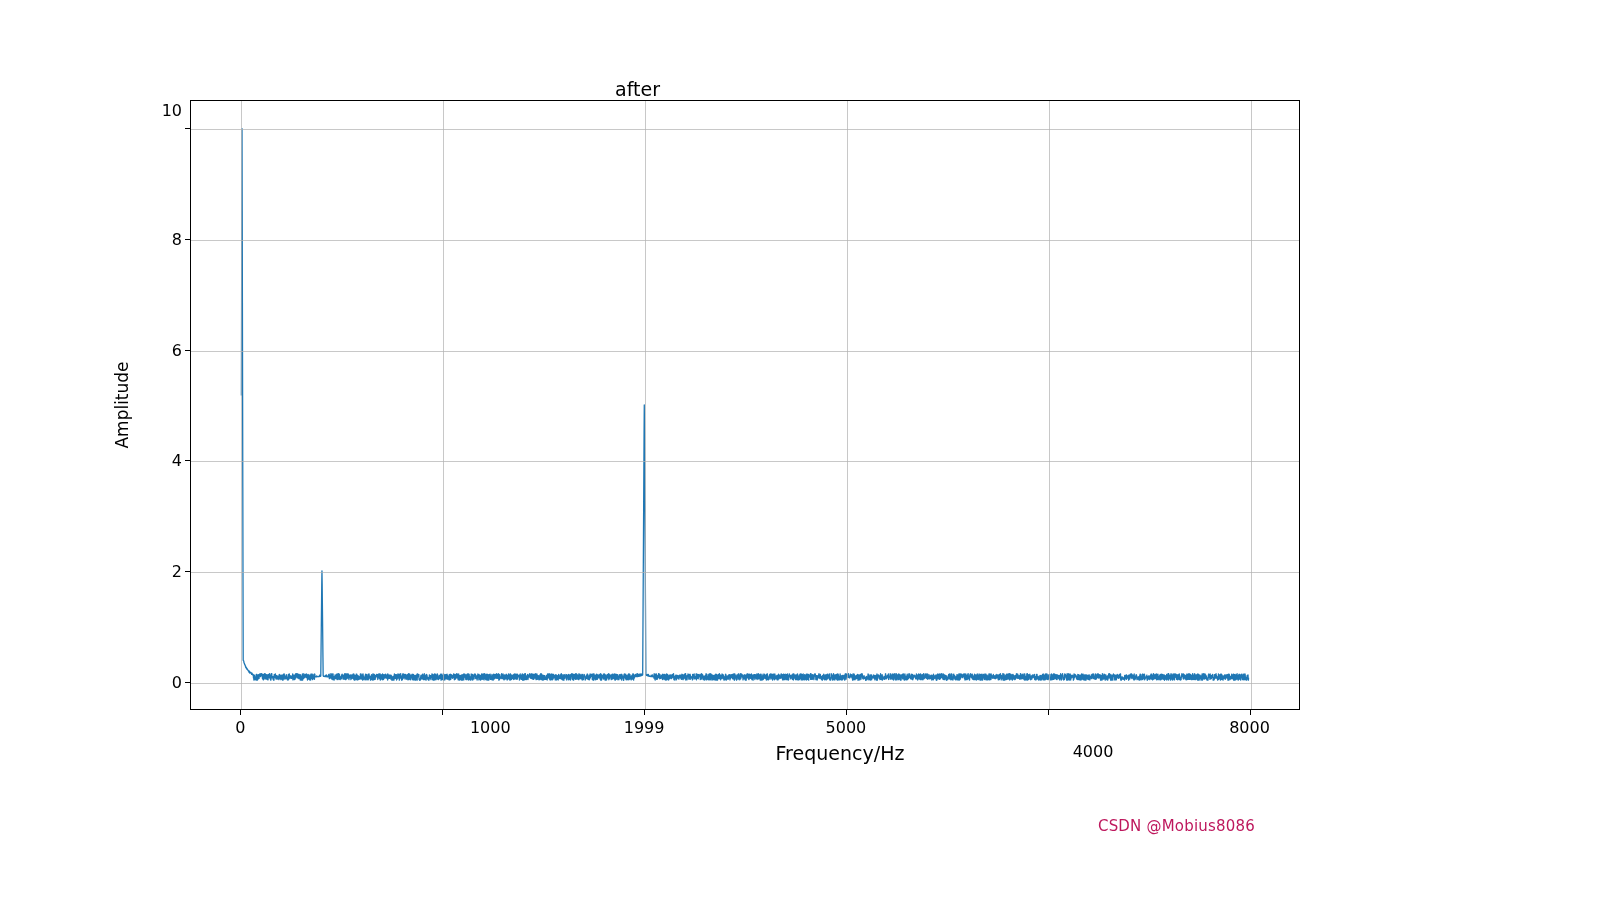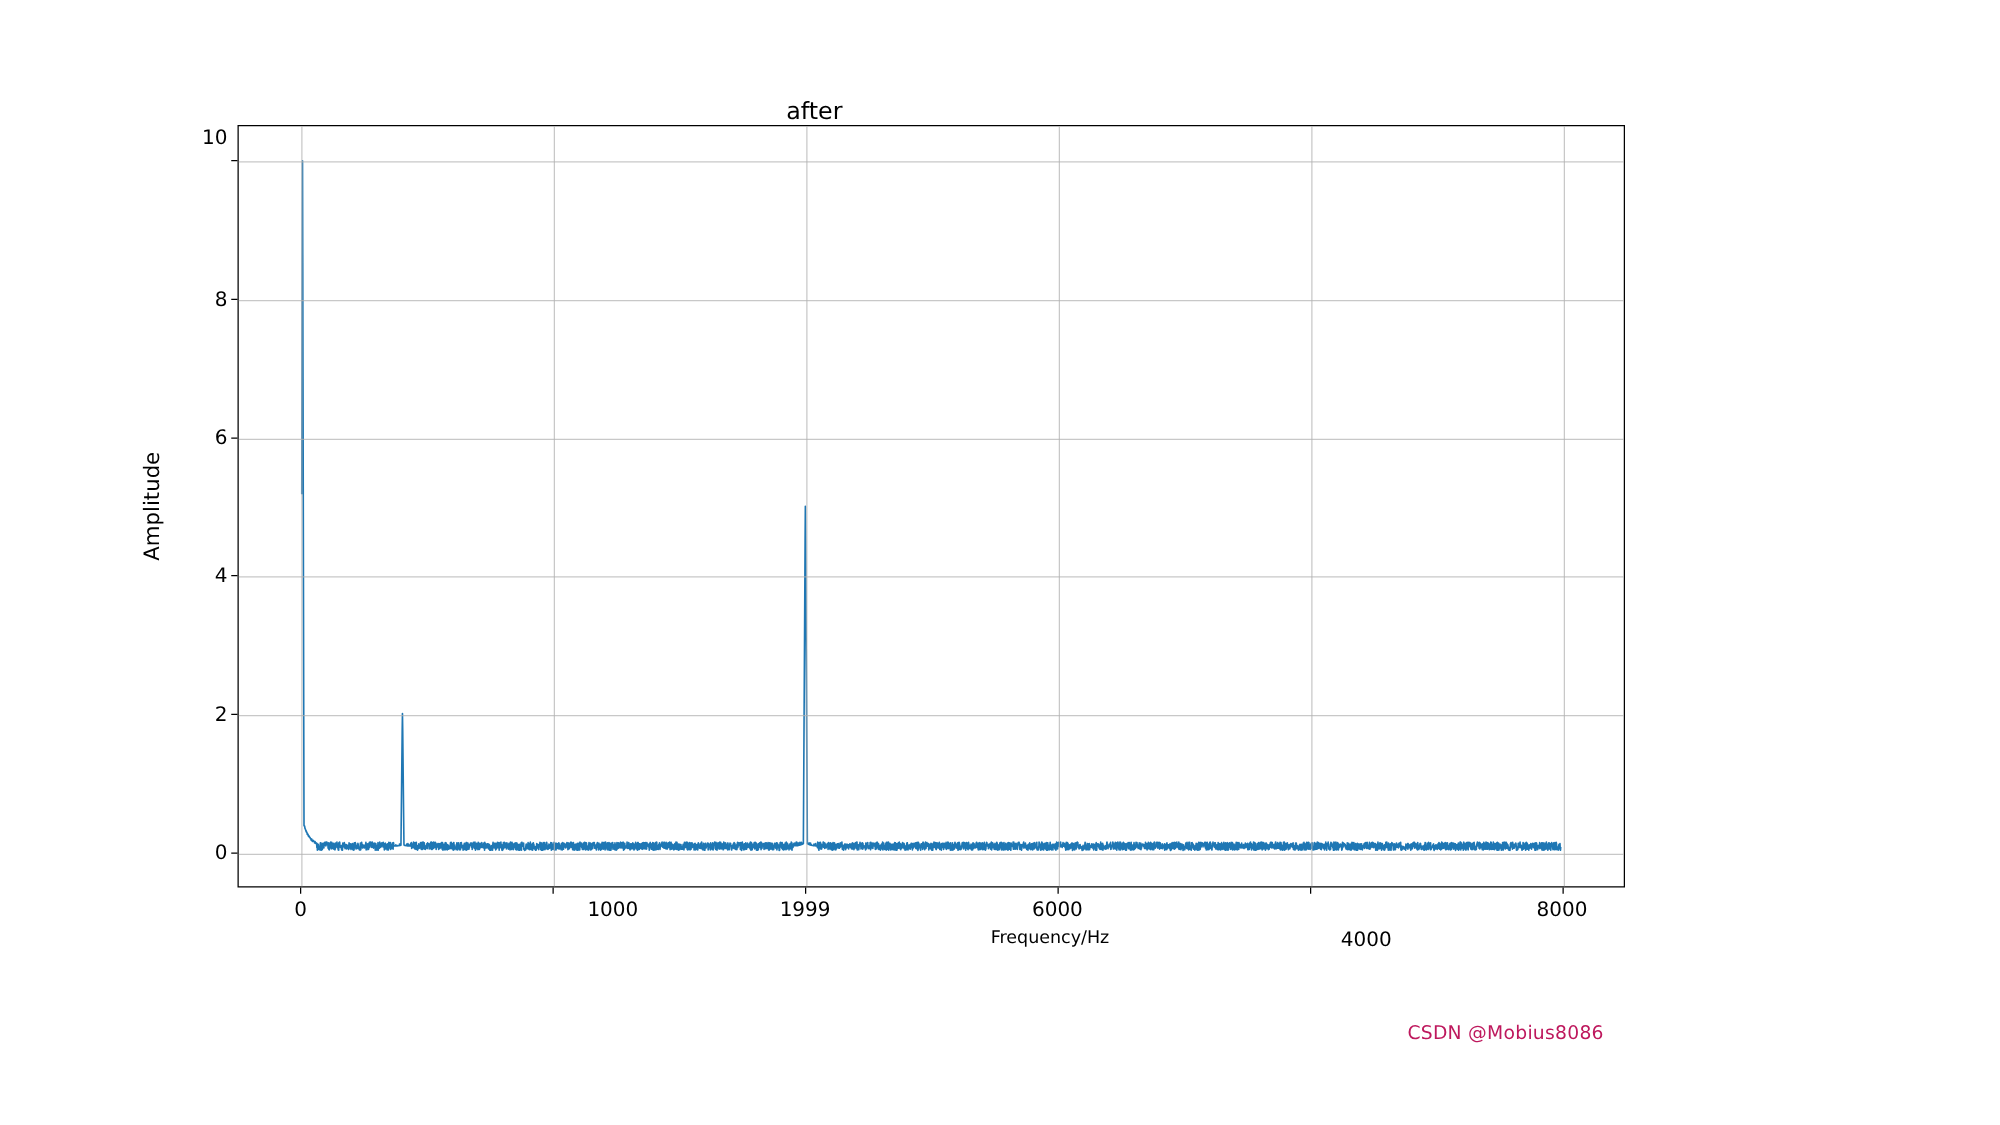--- a/index.html
+++ b/index.html
@@ -8,21 +8,20 @@
     width: 1600px;
     height: 900px;
     background: #ffffff;
     font-family: "DejaVu Sans", Arial, sans-serif;
     color: #000;
   }
   .figure {
     position: relative;
     width: 1275px;
     height: 900px;
-    padding-left: 28px;
   }
   .title {
     position: absolute;
     left: 0;
     width: 100%;
     text-align: center;
     top: 78px;
     font-size: 19px;
   }
   .plot-area {
@@ -67,21 +66,21 @@
     width: 5px;
     background: #000;
     left: 185px;
   }
   .xlabel {
     position: absolute;
     left: 0;
     width: 1490px;
     text-align: center;
     top: 742px;
-    font-size: 14px;
+    font-size: 19px;
     padding-left: 190px;
     box-sizing: border-box;
   }
   .ylabel {
     position: absolute;
     left: 122px;
     top: 405px;
     font-size: 17px;
     transform: translate(-50%, -50%) rotate(-90deg);
     transform-origin: center;
@@ -131,21 +130,21 @@
   <div class="ylabel">Amplitude</div>
 
   <div class="watermark">CSDN @Mobius8086</div>
 <div class="tick-mark-x" style="left: 240.455px;"></div>
     <div class="xtick-label" style="left: 240.455px;">0</div>
     <div class="tick-mark-x" style="left: 442.273px;"></div>
     <div class="xtick-label" style="left: 442.273px; margin-left: 48px;">1000</div>
     <div class="tick-mark-x" style="left: 644.091px;"></div>
     <div class="xtick-label" style="left: 644.091px;">1999</div>
     <div class="tick-mark-x" style="left: 845.909px;"></div>
-    <div class="xtick-label" style="left: 845.909px;">6000</div>
+    <div class="xtick-label" style="left: 845.909px;">5000</div>
     <div class="tick-mark-x" style="left: 1047.73px;"></div>
     <div class="xtick-label" style="left: 1093px; margin-top: 24px;">4000</div>
     <div class="tick-mark-x" style="left: 1249.55px;"></div>
     <div class="xtick-label" style="left: 1249.55px;">8000</div>
     <div class="tick-mark-y" style="top: 682.273px;"></div>
     <div class="ytick-label" style="top: 682.273px;">0</div>
     <div class="tick-mark-y" style="top: 571.364px;"></div>
     <div class="ytick-label" style="top: 571.364px;">2</div>
     <div class="tick-mark-y" style="top: 460.455px;"></div>
     <div class="ytick-label" style="top: 460.455px;">4</div>

